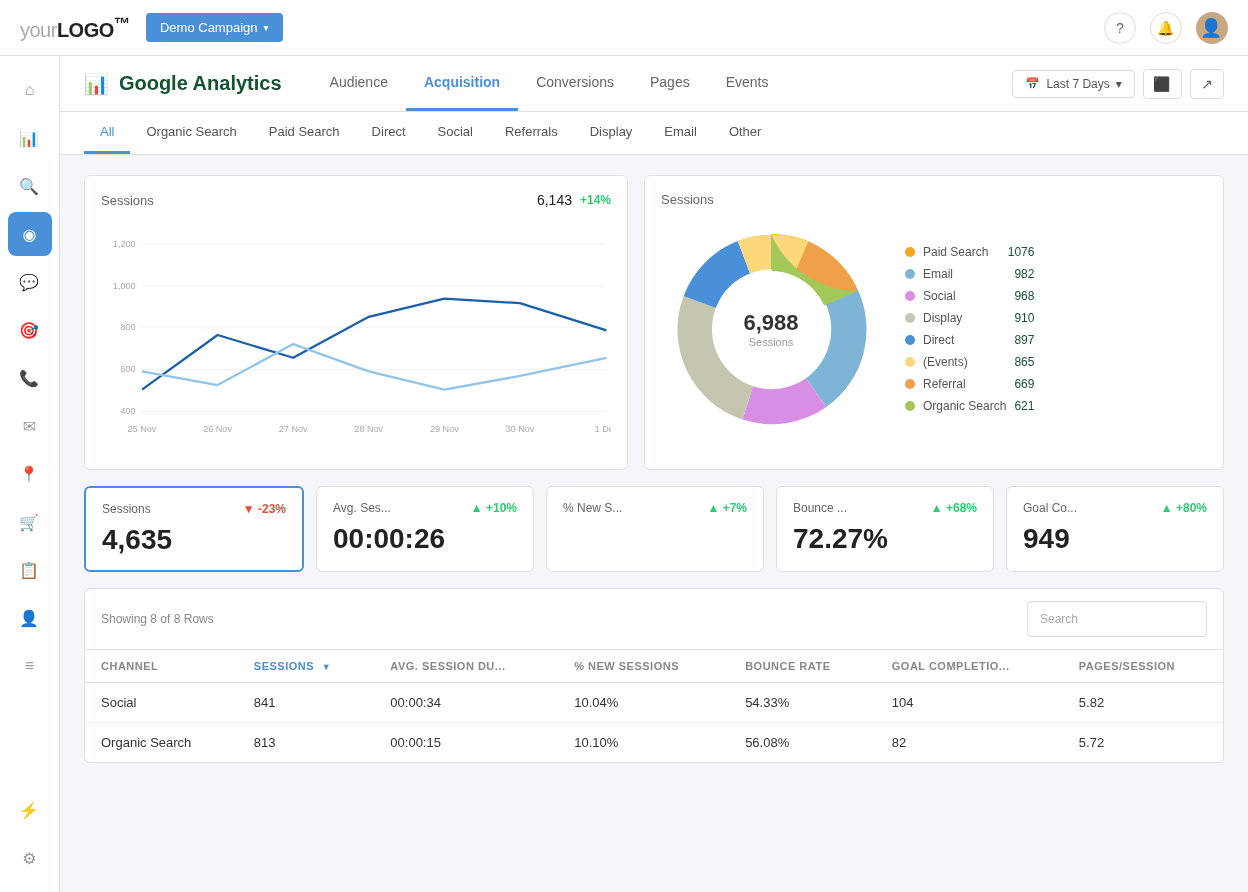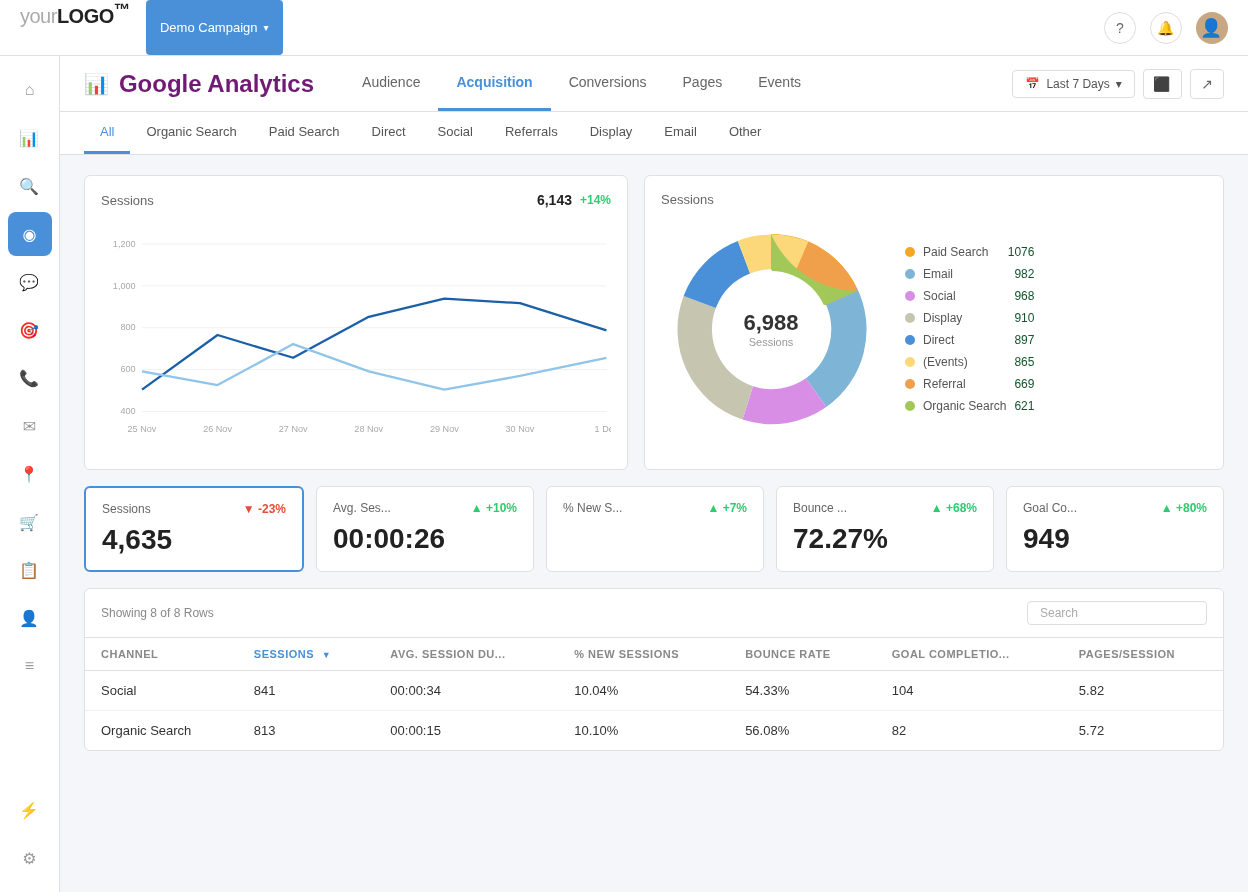--- a/index.html
+++ b/index.html
@@ -1,21 +1,21 @@
 <!DOCTYPE html>
 <html><head>
   <meta charset="utf-8">
   <style>
     * { box-sizing: border-box; margin: 0; padding: 0; }
     body { font-family: -apple-system, BlinkMacSystemFont, 'Segoe UI', sans-serif; background: #f5f6fa; color: #333; font-size: 13px; }
 
     
     .top-nav {
       height: 56px; background: #fff; border-bottom: 1px solid #e0e0e0;
-      display: flex; padding: 0 20px; gap: 16px;
+      display: flex; align-items: center; padding: 0 20px; gap: 16px;
       position: fixed; top: 0; left: 0; right: 0; z-index: 100;
     }
     .logo { font-size: 20px; font-weight: 700; color: #222; letter-spacing: -0.5px; }
     .logo span { color: #aaa; font-weight: 300; }
     .demo-btn {
       background: #4a90d9; color: #fff; border: none; border-radius: 4px;
       padding: 7px 14px; font-size: 13px; cursor: pointer; display: flex; align-items: center; gap: 6px;
     }
     .demo-btn .caret { font-size: 10px; }
     .top-nav-right { margin-left: auto; display: flex; align-items: center; gap: 14px; }
@@ -44,21 +44,21 @@
       margin-left: 60px; margin-top: 56px; padding: 0;
     }
 
     
     .page-header {
       background: #fff; border-bottom: 1px solid #e0e0e0;
       padding: 0 24px; display: flex; align-items: center; gap: 0; height: 56px;
     }
     .page-title-area { display: flex; align-items: center; gap: 10px; margin-right: 30px; }
     .ga-icon { color: #f5a623; font-size: 20px; }
-    .page-title { font-size: 24px; font-weight: 700; color: #701a75; }
+    .page-title { font-size: 20px; font-weight: 700; color: #14532d; }
     .page-tabs { display: flex; gap: 0; flex: 1; }
     .page-tab {
       padding: 18px 18px; font-size: 14px; cursor: pointer; color: #666;
       border-bottom: 3px solid transparent; white-space: nowrap;
     }
     .page-tab.active { color: #4a90d9; border-bottom-color: #4a90d9; font-weight: 600; }
     .page-header-right { margin-left: auto; display: flex; align-items: center; gap: 8px; }
     .date-btn {
       border: 1px solid #ddd; background: #fff; border-radius: 4px;
       padding: 6px 12px; font-size: 12px; cursor: pointer; display: flex; align-items: center; gap: 6px; color: #555;
@@ -85,21 +85,21 @@
     
     .charts-row { display: flex; gap: 16px; margin-bottom: 16px; }
 
     
     .card { background: #fff; border-radius: 6px; border: 1px solid #e0e0e0; padding: 16px; }
     .line-chart-card { flex: 1; min-width: 0; }
     .donut-card { width: 580px; flex-shrink: 0; }
 
     .card-header { display: flex; justify-content: space-between; align-items: center; margin-bottom: 12px; }
     .card-title { font-size: 13px; color: #666; }
-    .card-value { font-size: 14px; font-weight: 700; color: #222; }
+    .card-value { font-size: 14px; font-weight: 400; color: #222; }
     .trend-up { color: #2ecc71; font-size: 12px; font-weight: 600; }
     .trend-down { color: #e74c3c; font-size: 12px; font-weight: 700; }
 
     
     .chart-container { position: relative; }
     .chart-svg { width: 100%; height: 230px; }
 
     
     .donut-content { display: flex; align-items: center; gap: 24px; }
     .donut-svg-container { position: relative; width: 220px; height: 220px; flex-shrink: 0; }
@@ -123,21 +123,21 @@
     .metric-value { font-size: 28px; font-weight: 700; color: #222; }
 
     
     .table-card { background: #fff; border: 1px solid #e0e0e0; border-radius: 6px; }
     .table-header-bar {
       display: flex; justify-content: space-between; align-items: center;
       padding: 12px 16px; border-bottom: 1px solid #e0e0e0;
     }
     .showing-text { font-size: 12px; color: #888; }
     .search-input {
-      border: 1px solid #ddd; border-radius: 4px; padding: 4px 12px;
+      border: 1px solid #ddd; border-radius: 4px; padding: 10px 12px;
       font-size: 12px; width: 180px; color: #333; outline: none;
     }
     .search-input::placeholder { color: #aaa; }
     table { width: 100%; border-collapse: collapse; }
     th {
       padding: 10px 16px; text-align: left; font-size: 11px; font-weight: 700;
       color: #888; border-bottom: 1px solid #e0e0e0; white-space: nowrap; letter-spacing: 0.5px;
       text-transform: uppercase;
     }
     th.sort-active { color: #4a90d9; }

